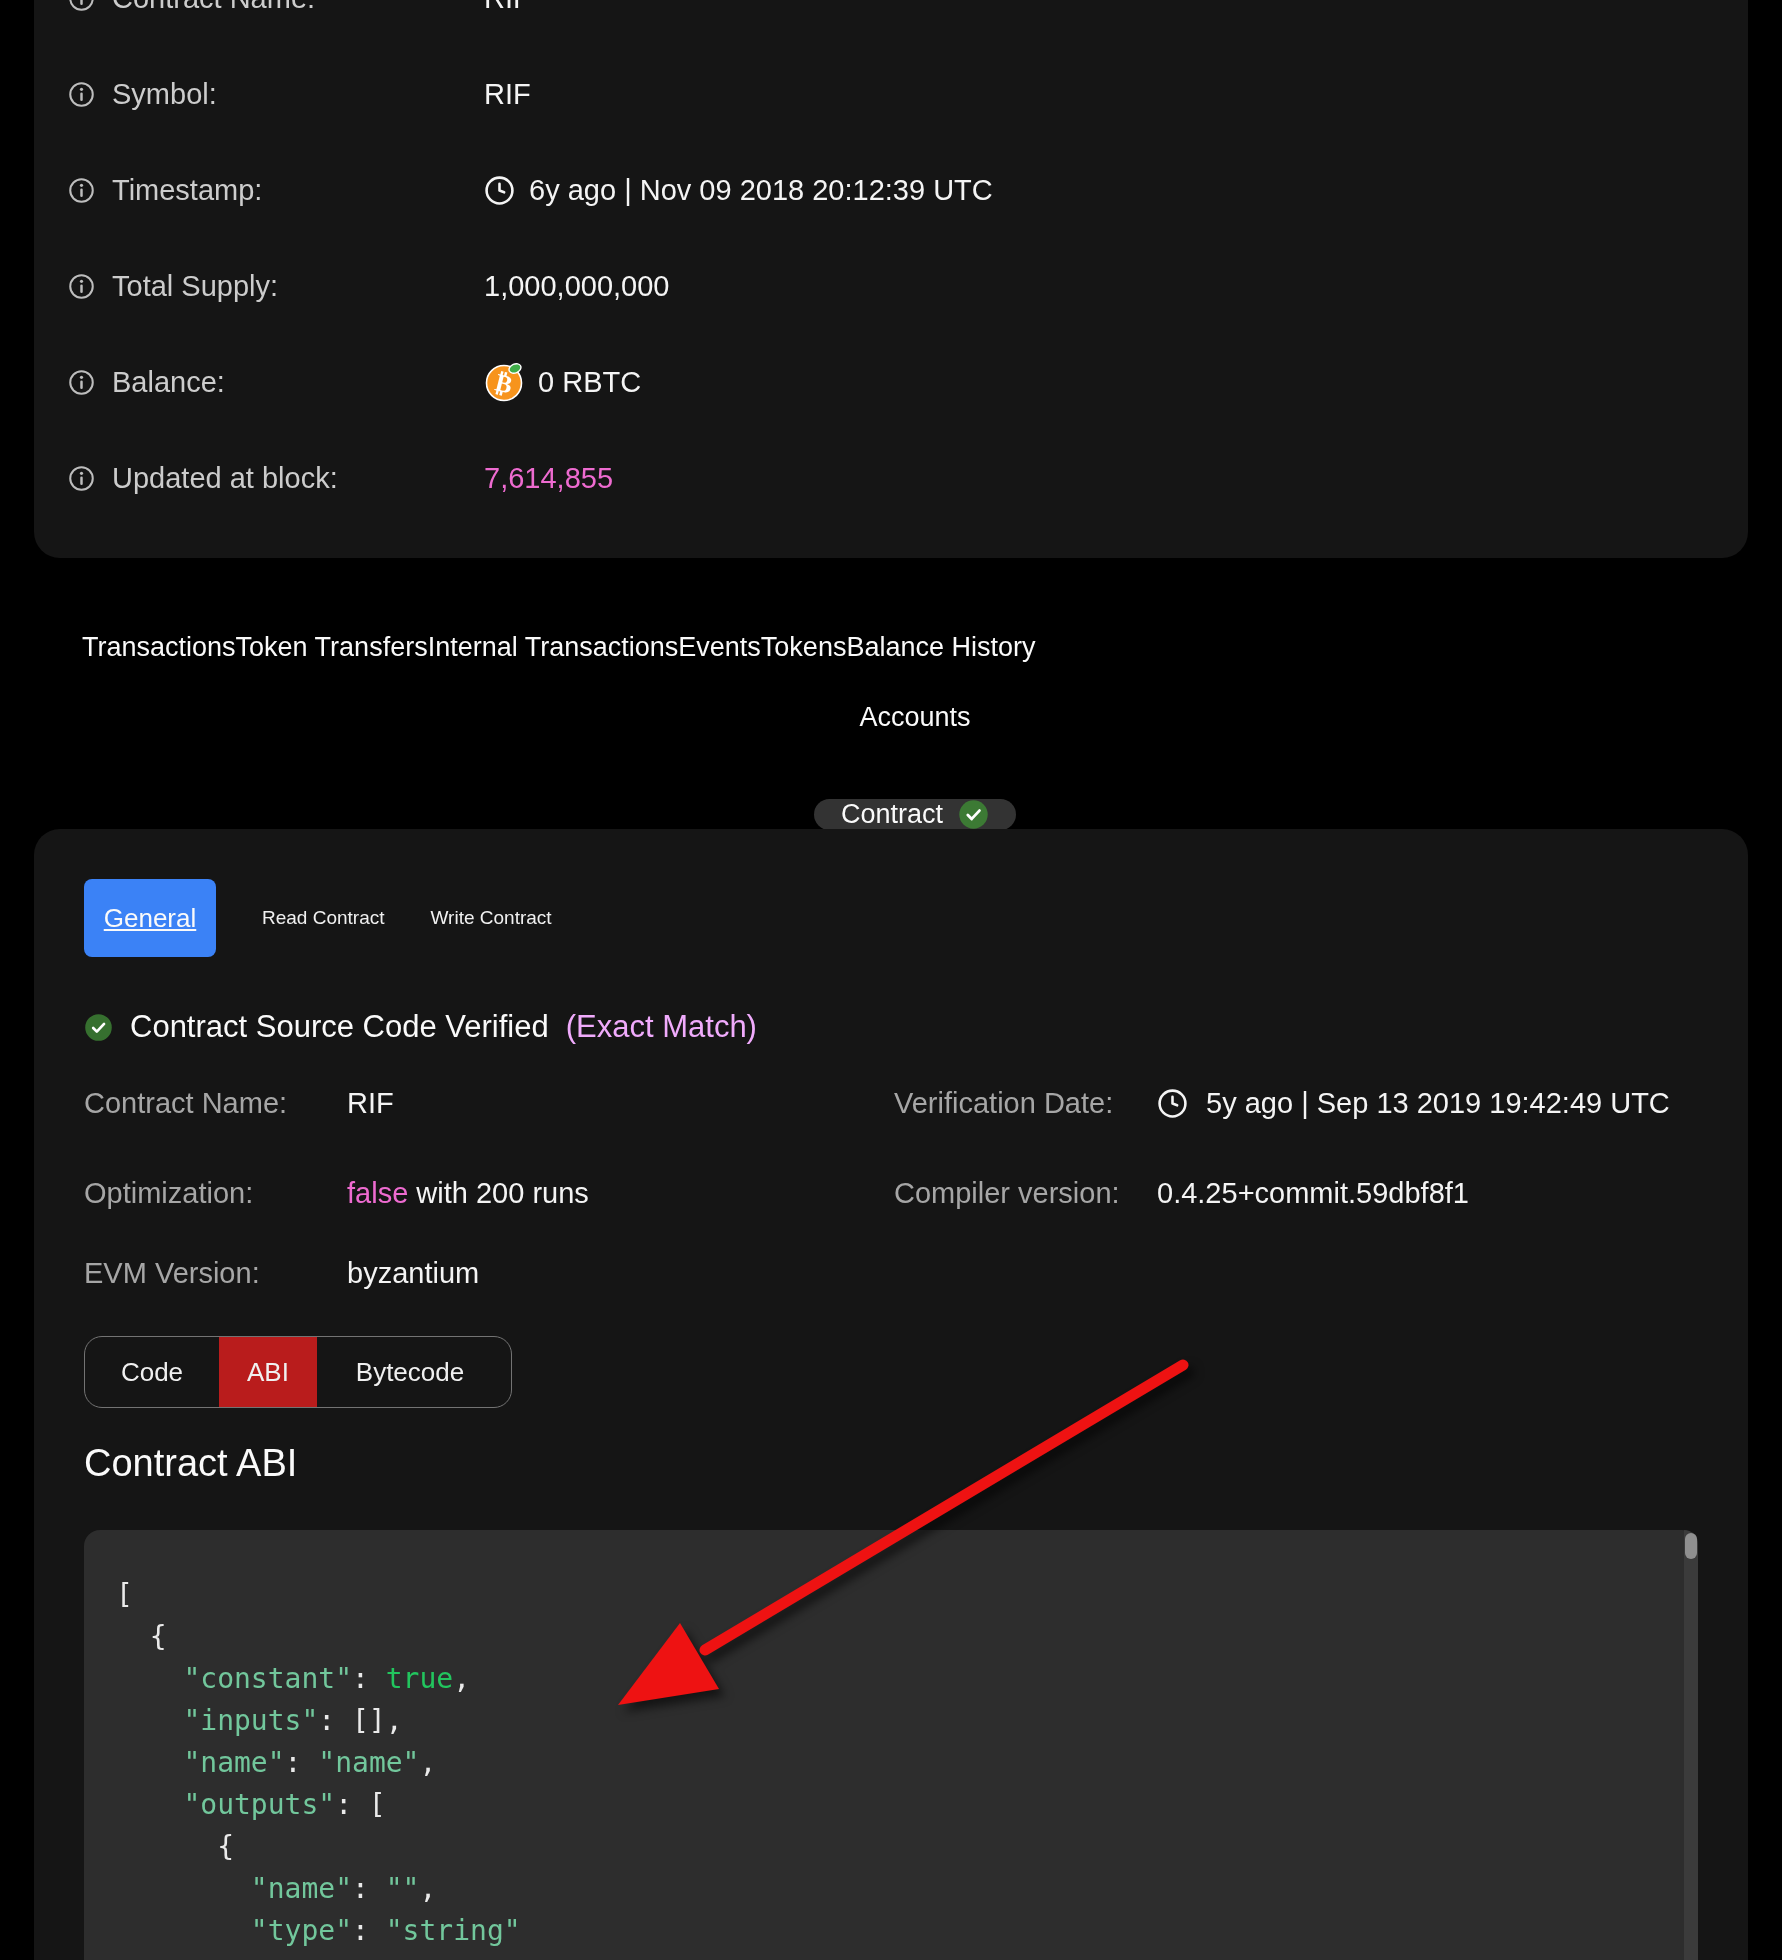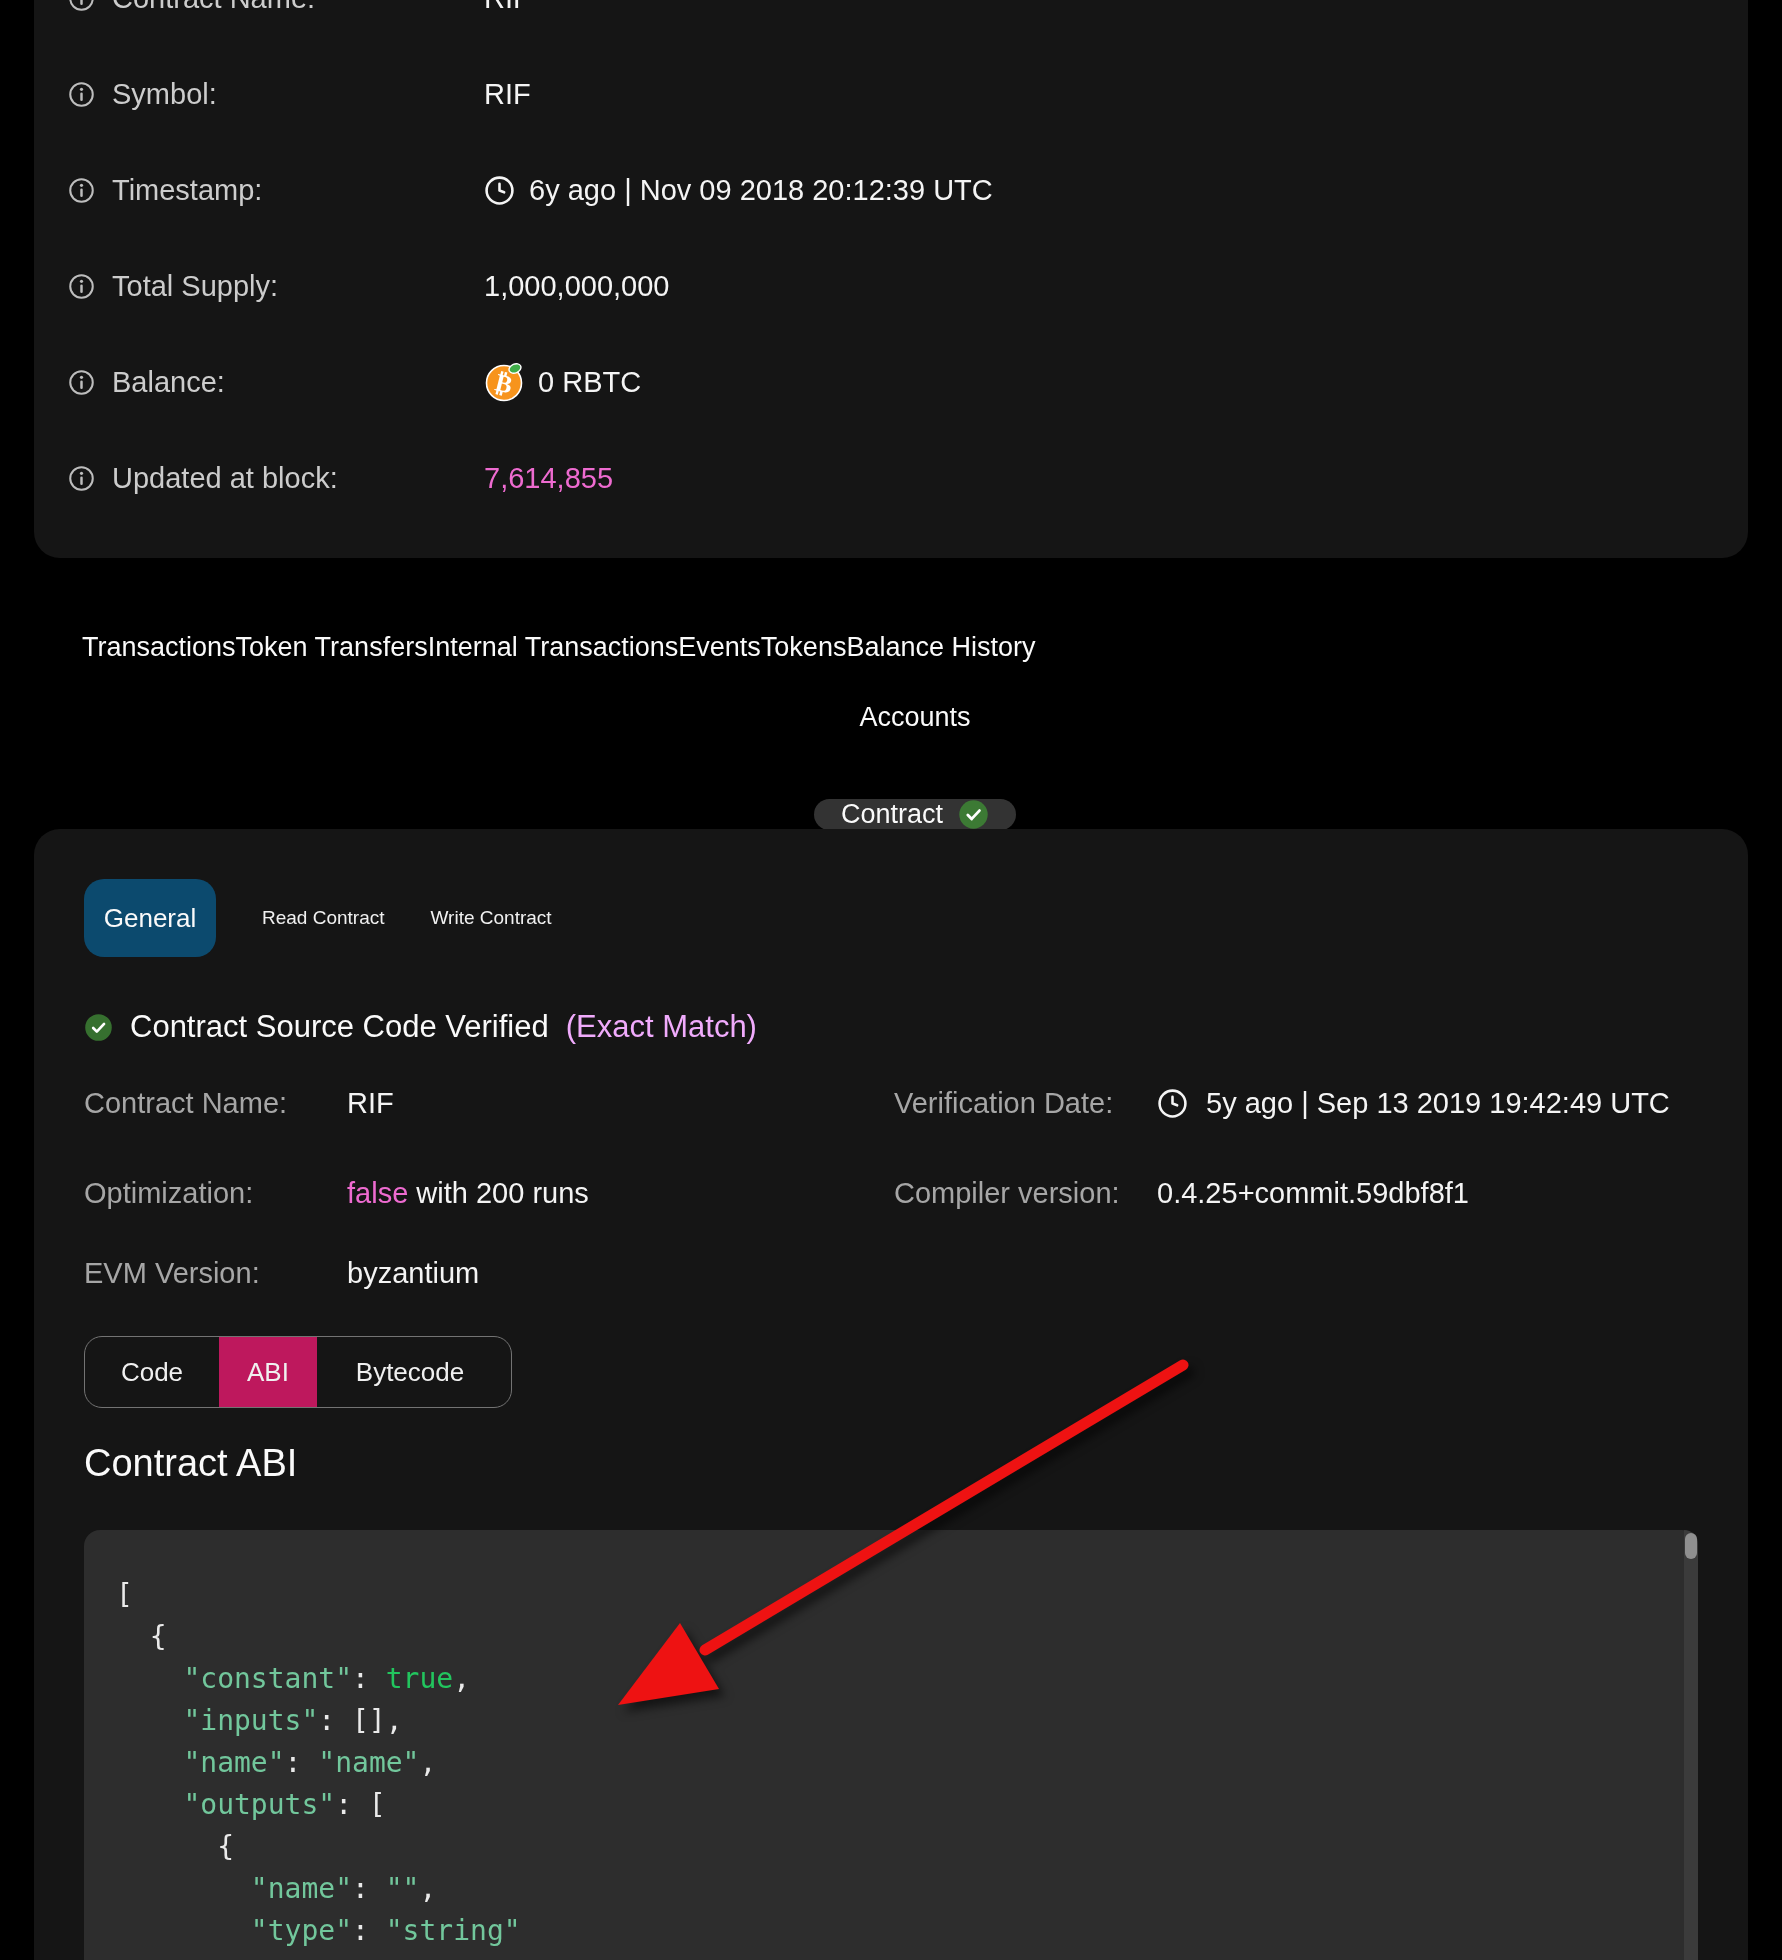--- a/index.html
+++ b/index.html
@@ -21,43 +21,43 @@
   .tabs-row1{display:flex;padding-left:48px;height:78px;align-items:center;}
   .tab{font-size:27px;color:#fafafa;cursor:pointer;white-space:nowrap;}
   .tabs-row2{display:flex;gap:66px;padding-left:48px;margin-top:16px;height:78px;align-items:center;flex-direction:column;}
   .pill-contract{height:78px;padding:0 27px;border-radius:24px;background:#333333;
        display:flex;align-items:flex-start;gap:15px;cursor:pointer;}
   .badge{width:31px;height:31px;flex-shrink:0;}
 
   
   #card-contract{top:829px;height:1330px;padding:50px;}
   .ctabs{display:flex;align-items:center;gap:46px;}
-  .gpill{width:132px;height:78px;border-radius:20px;background:#0c4a6e;display:flex;
-       align-items:center;justify-content:center;font-size:26px;color:#fafafa;cursor:pointer;}
+  .gpill{width:132px;height:78px;border-radius:8px;background:#3b82f6;display:flex;
+       align-items:center;justify-content:center;font-size:26px;color:#fafafa;cursor:pointer;text-decoration:underline;}
   .ctab{font-size:19px;color:#f0f0f0;cursor:pointer;}
   .verified{margin-top:50px;height:40px;display:flex;align-items:center;gap:17px;}
   .vbadge{width:29px;height:29px;flex-shrink:0;}
   .vtitle{font-size:31px;color:#fafafa;white-space:nowrap;}
   .vsuffix{font-size:31px;color:#f0abfc;white-space:nowrap;}
 
   .details{margin-top:36px;font-size:29px;line-height:40px;}
   .drow{display:flex;align-items:flex-start;}
   .drow.rb{margin-top:50px;} .drow.rc{margin-top:40px;}
   .dcell1{width:810px;display:flex;flex-shrink:0;}
   .dcell2{flex:1;display:flex;}
   .dlabel{width:263px;flex-shrink:0;color:#a6a6a6;}
   .dvalue{color:#f4f4f4;}
   .vdate{display:flex;align-items:center;gap:18px;}
   .vdate .txt{max-width:470px;line-height:38px;}
   .clock{width:31px;height:31px;flex-shrink:0;}
 
   .seg{margin-top:43px;width:428px;height:72px;display:flex;border:1px solid #737373;
        border-radius:18px;overflow:hidden;box-sizing:border-box;}
   .seg-item{display:flex;align-items:center;justify-content:center;font-size:26px;color:#f0f0f0;cursor:pointer;}
-  .seg-code{width:134px;} .seg-abi{width:98px;background:#be185d;} .seg-byte{width:186px;}
+  .seg-code{width:134px;} .seg-abi{width:98px;background:#b91c1c;} .seg-byte{width:186px;}
 
   .abi-heading{margin-top:37px;font-size:38px;line-height:36px;color:#fafafa;}
 
   .codeblock{position:relative;margin-top:49px;width:1614px;height:520px;background:#2d2d2d;
        border-radius:16px;box-sizing:border-box;padding:44px 40px 0 32px;
        font-family:"DejaVu Sans Mono",monospace;font-size:28px;line-height:42px;}
   .cl{white-space:pre;}
   .pn{color:#eaeaea;} .st{color:#72c79c;} .bo{color:#22c55e;}
   .sb-track{position:absolute;top:0;right:0;bottom:0;width:14px;background:#3b3b3b;
        border-top-right-radius:16px;}

